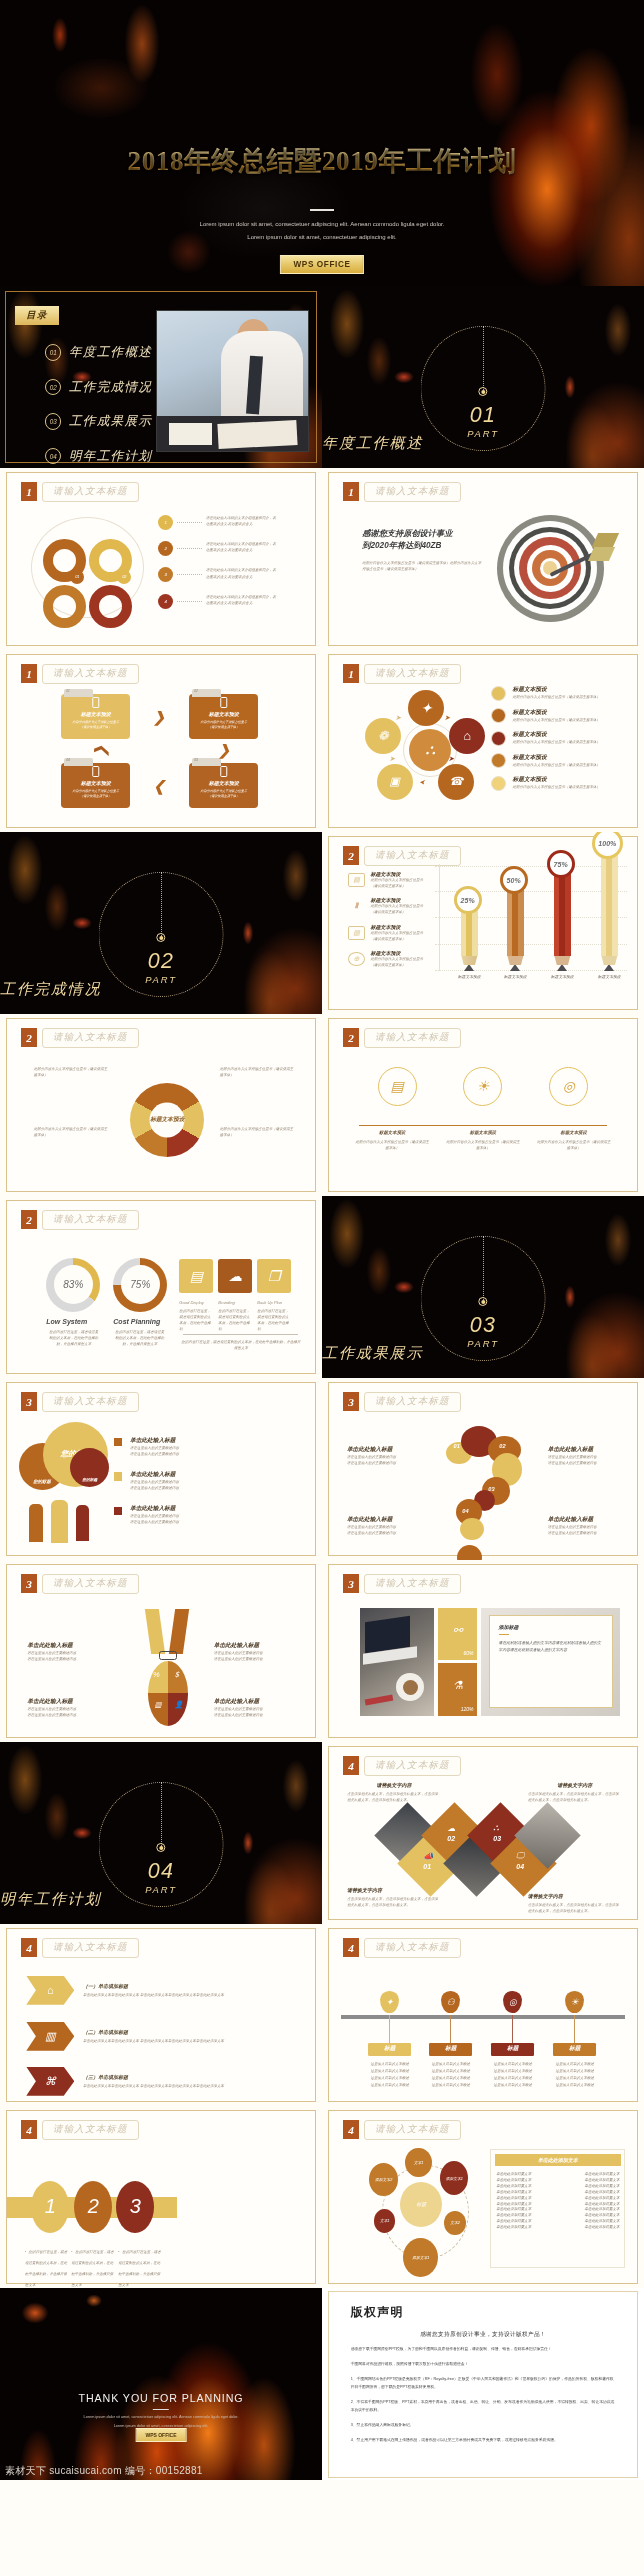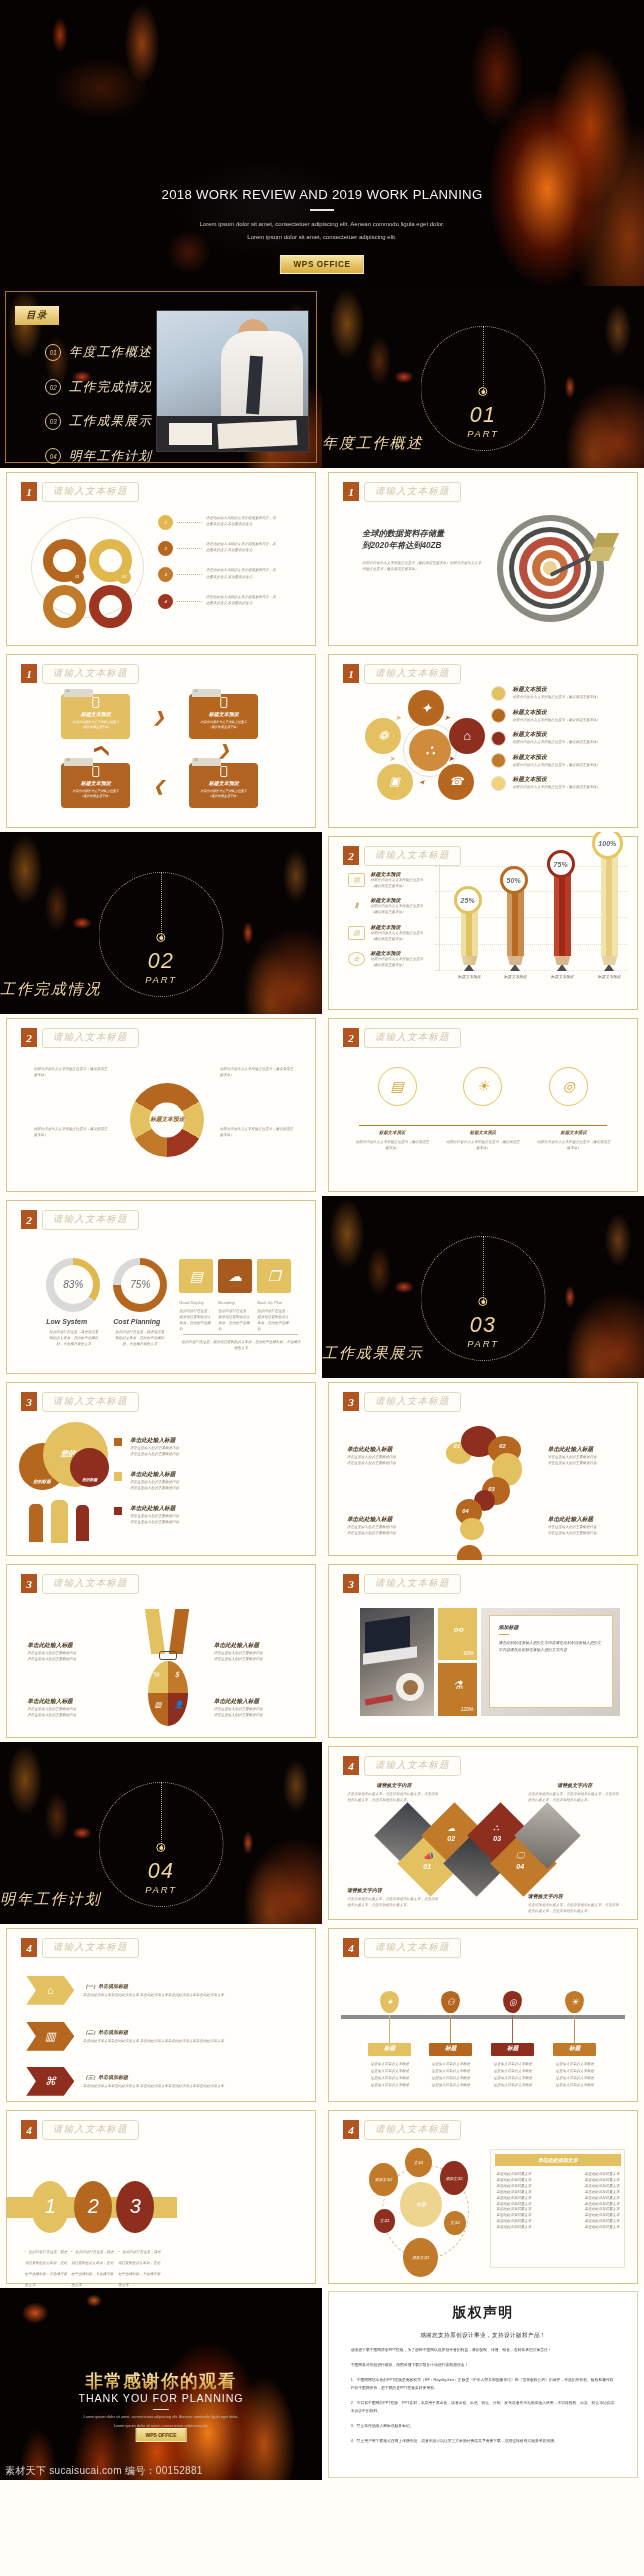--- a/index.html
+++ b/index.html
@@ -159,32 +159,32 @@
   .thanks-en { position:absolute; left:0; right:0; top:104px; text-align:center; font-size:10.7px; color:#f0f0f0; letter-spacing:0.9px; }
   .thanks-rule { position:absolute; left:50%; top:121px; transform:translateX(-50%); width:16.4px; height:1.3px; background:#ddd; }
   .thanks-lorem { position:absolute; left:0; right:0; top:125px; text-align:center; font-size:3.8px; color:#c9bfb4; line-height:2.4; }
   .thanks-wps { position:absolute; left:50%; top:140px; transform:translateX(-50%);
     padding:3.1px 8.8px; font-size:5px; font-weight:bold; color:#4a3208;
     background:linear-gradient(180deg,#f5e39f,#e2c05e); border:0.6px solid #f8ecc0; }
   .watermark { position:absolute; left:5px; bottom:2.5px; font-size:10px; color:#e8e3da; opacity:.92; letter-spacing:0.3px; }
 
   .copy { position:relative; width:322px; height:192px; background:#fff; }
   .copy-inner { position:absolute; inset:2.5px 6.3px; border:0.6px solid #e2d2a8; background:#fff; padding:12.6px 21.4px; }
-  .copy-h { text-align:center; font-size:14px; font-weight:bold; color:#222; font-family:"Liberation Serif", serif; letter-spacing:1.3px; }
+  .copy-h { text-align:left; font-size:12px; font-weight:bold; color:#222; font-family:"Liberation Serif", serif; letter-spacing:1.3px; }
   .copy-s { text-align:center; font-size:5.7px; color:#333; margin-top:10px; letter-spacing:0.3px; }
   .copy-p { font-size:3.8px; color:#444; line-height:2.1; margin-top:7px; }
 </style>
 </head>
 <body>
 
 <div class="page">
 
   <div class="hero">
     <div class="flamebg"></div>
-    <div class="hero-sub">2018 WORK REVIEW AND 2019 WORK PLANNING</div>
+    <div class="hero-title">2018年终总结暨2019年工作计划</div>
     <div class="hero-rule"></div>
     <div class="hero-lorem">
       <div>Lorem ipsum dolor sit amet, consectetuer adipiscing elit. Aenean commodo ligula eget dolor.</div>
       <div>Lorem ipsum dolor sit amet, consectetuer adipiscing elit.</div>
     </div>
     <div class="wps-badge">WPS  OFFICE</div>
   </div>
 
   <div class="row">
 
@@ -289,21 +289,21 @@
       </div>
     </div>
 
     <div class="slide">
       <div class="inner">
         <div class="shead">
           <div class="num">1</div>
           <div class="tbox">请输入文本标题</div>
         </div>
         <div style="position:absolute;left:33px;top:55px;width:119px;">
-          <div style="font-size:8.2px;font-weight:bold;color:#3b3b3b;line-height:1.5;">全球的数据资料存储量</div>
+          <div style="font-size:8.2px;font-weight:bold;color:#3b3b3b;line-height:1.5;">感谢您支持原创设计事业</div>
           <div style="font-size:8.2px;font-weight:bold;color:#3b3b3b;line-height:1.5;">到2020年将达到40ZB</div>
           <div class="bodyt" style="margin-top:7.5px;">此部分内容作为文字排版占位显示（建议使用主题字体）此部分内容作为文字排版占位显示（建议使用主题字体）</div>
         </div>
         <div style="position:absolute;right:25px;top:38px;width:119px;height:119px;">
           <div style="position:absolute;left:3.8px;top:3.8px;width:107px;height:107px;border-radius:50%;background:#8a8a80;"></div>
           <div style="position:absolute;left:10px;top:10px;width:94px;height:94px;border-radius:50%;background:#fdfdfb;"></div>
           <div style="position:absolute;left:16.4px;top:16.4px;width:82px;height:82px;border-radius:50%;background:#4c4c48;"></div>
           <div style="position:absolute;left:21.4px;top:21.4px;width:72px;height:72px;border-radius:50%;background:#fdfdfb;"></div>
           <div style="position:absolute;left:26.4px;top:26.4px;width:62px;height:62px;border-radius:50%;background:#b84f3c;"></div>
           <div style="position:absolute;left:34px;top:34px;width:47px;height:47px;border-radius:50%;background:#fdfdfb;"></div>
@@ -1084,21 +1084,20 @@
               </div>
             </div>
         </div>
       </div>
     </div>
   </div>
 
   <div class="row">
     <div class="thanks">
       <div class="fl"></div>
-      <div class="thanks-cn">非常感谢你的观看</div>
       <div class="thanks-en">THANK YOU FOR PLANNING</div>
       <div class="thanks-rule"></div>
       <div class="thanks-lorem">
         <div>Lorem ipsum dolor sit amet, consectetuer adipiscing elit. Aenean commodo ligula eget dolor.</div>
         <div>Lorem ipsum dolor sit amet, consectetuer adipiscing elit.</div>
       </div>
       <div class="thanks-wps">WPS OFFICE</div>
       <div class="watermark">素材天下 sucaisucai.com  编号：00152881</div>
     </div>
 

